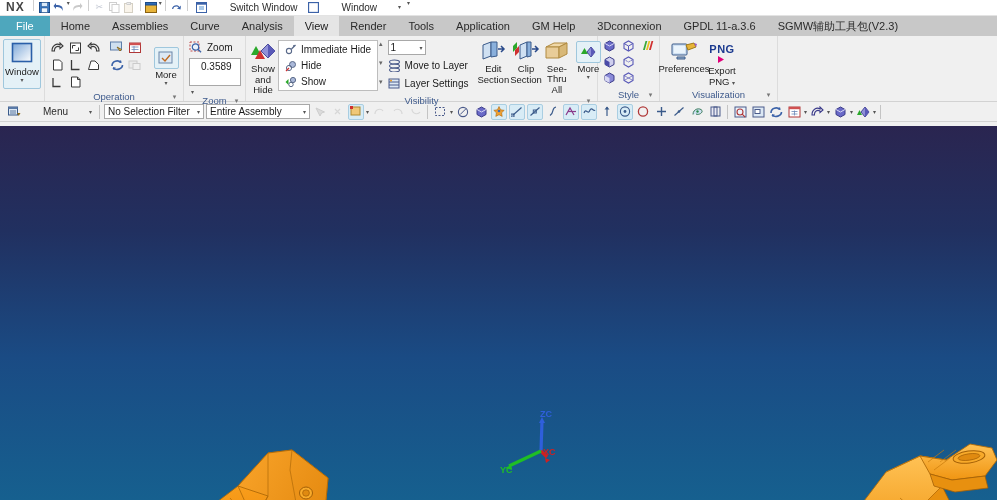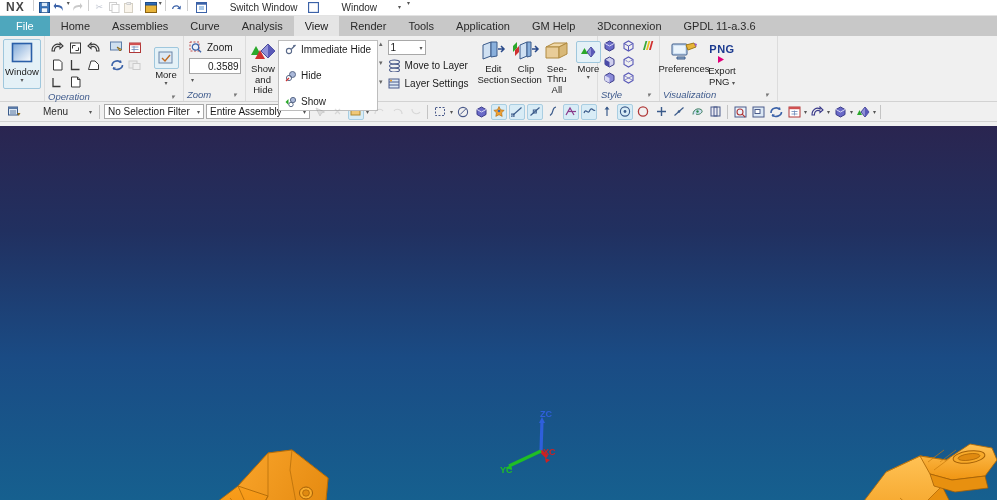--- a/index.html
+++ b/index.html
@@ -56,22 +56,22 @@
   .ribbon {
     height:66px; background:#f0f0f0; display:flex; align-items:stretch;
     border-bottom:1px solid #d2d2d2; position:relative;
   }
   .rgroup {
     position:relative; display:flex; flex-direction:column;
     border-right:1px solid #dcdcdc; padding:1px 3px 0 3px;
   }
   .rgroup-body { flex:1; display:flex; align-items:flex-start; gap:2px; padding-top:2px; }
   .rgroup-title {
-    height:12px; line-height:12px; font-size:9.5px;
-    color:#3e5a8c; position:relative;font-style:italic;
+    height:12px; line-height:12px; text-align:center; font-size:9.5px;
+    color:#3e5a8c; position:relative;
   }
   .rgroup-title .dlg {
     position:absolute; right:2px; top:2px; width:7px; height:7px;
     font-size:7px; color:#777; line-height:7px;
   }
 
   .bigbtn {
     width:44px; display:flex; flex-direction:column; align-items:center;
     padding-top:2px; text-align:center;
   }
@@ -81,38 +81,38 @@
 
   .icbox { display:flex; align-items:center; justify-content:center; }
 
   .selbtn {
     background:#e4f1f7; border:1px solid #9fc7dd; border-radius:2px;
   }
   .smgrid { display:grid; grid-template-columns:repeat(3,18px); grid-auto-rows:17px; }
   .smgrid2 { display:grid; grid-template-columns:repeat(2,18px); grid-auto-rows:17px; }
   .smcell { display:flex; align-items:center; justify-content:center; }
 
-  .menulist { display:flex; flex-direction:column; gap:11px; }
+  .menulist { display:flex; flex-direction:column; gap:1px; }
   .menuitem {
     display:flex; align-items:center; gap:4px; height:15px;
     padding:0 4px; font-size:10px; color:#1d1d1d; white-space:nowrap;
   }
   .listbox { border:1px solid #bdbdbd; background:#fff; padding:1px 2px; }
 
   .stack3 { display:flex; flex-direction:column; justify-content:space-between; height:48px; padding:1px 0; }
   .tinyarr { font-size:7px; color:#666; text-align:center; }
 
   .combo {
     display:flex; align-items:center; justify-content:space-between;
     border:1px solid #a8a8a8; background:#fff; height:15px; width:38px;
     padding:0 2px; font-size:10px;
   }
   .numfield {
-    border:1px solid #a8a8a8; background:#fff; height:16px; width:52px;
-    padding:0 18px; font-size:10px; line-height:15px;
+    border:1px solid #a8a8a8; background:#fff; height:28px; width:52px;
+    padding:0 11px; font-size:10px; line-height:15px;
   }
   .rowitem { display:flex; align-items:center; gap:4px; height:16px; font-size:10px; white-space:nowrap; }
 
   .pngtxt { font-size:11px; font-weight:bold; color:#1b3a8f; letter-spacing:.5px; }
 
   
   .seltoolbar {
     height:20px; background:#f0f0f0; display:flex; align-items:center;
     gap:2px; padding:0 3px; border-bottom:1px solid #d2d2d2;
   }
@@ -222,20 +222,21 @@
     <div class="tab">Assemblies</div>
     <div class="tab">Curve</div>
     <div class="tab">Analysis</div>
     <div class="tab active">View</div>
     <div class="tab">Render</div>
     <div class="tab">Tools</div>
     <div class="tab">Application</div>
     <div class="tab">GM Help</div>
     <div class="tab">3Dconnexion</div>
     <div class="tab">GPDL 11-a.3.6</div>
+    <div class="tab">SGMW辅助工具包(V2.3)</div>
   </div>
 
   <div class="ribbon">
 
     <div class="rgroup" style="width:45px">
       <div class="rgroup-body" style="justify-content:center">
         <div class="bigbtn selbtn" style="width:40px;height:50px">
           <span class="icbox">
             <svg width="26" height="24" viewBox="0 0 26 24">
                 <rect x="3.5" y="1.5" width="19" height="18" fill="url(#wg)" stroke="#2a5fa8" stroke-width="1.6"></rect>
@@ -494,20 +495,24 @@
           <span class="icbox selbtn" style="width:25px;height:22px">
             <svg width="16" height="14" viewBox="0 0 16 14">
                 <path d="M1 9 l3.5 -6 l3.5 6 z" fill="#2aa82a"></path>
                 <path d="M11 2 l4 5 l-4 5 l-4 -5 z" fill="#9090d8" stroke="#4a4a98"></path>
                 <path d="M11 2 l4 5 l-4 5 z" fill="#5a5ab8"></path>
               </svg>
           </span>
           <span class="lbl">More</span>
           <span class="arr">▾</span>
         </div>
+      </div>
+      <div class="rgroup-title">
+        <span>Visibility</span>
+        <span class="dlg">▾</span>
       </div>
     </div>
 
     <div class="rgroup" style="width:62px">
       <div class="rgroup-body" style="justify-content:center;padding-top:1px">
         <div class="smgrid" style="grid-template-columns:repeat(3,19px);grid-auto-rows:16px">
           <span class="smcell">
               <svg width="13" height="12" viewBox="0 0 13 12">
                 <path d="M2 3.5 l4.5 -2.5 l4.5 2.5 v5 l-4.5 2.5 l-4.5 -2.5 z" fill="#6a6ac8" stroke="#3a3a88"></path>
                 <path d="M2 3.5 l4.5 2.5 l4.5 -2.5" fill="none" stroke="#d8d8f4"></path>

